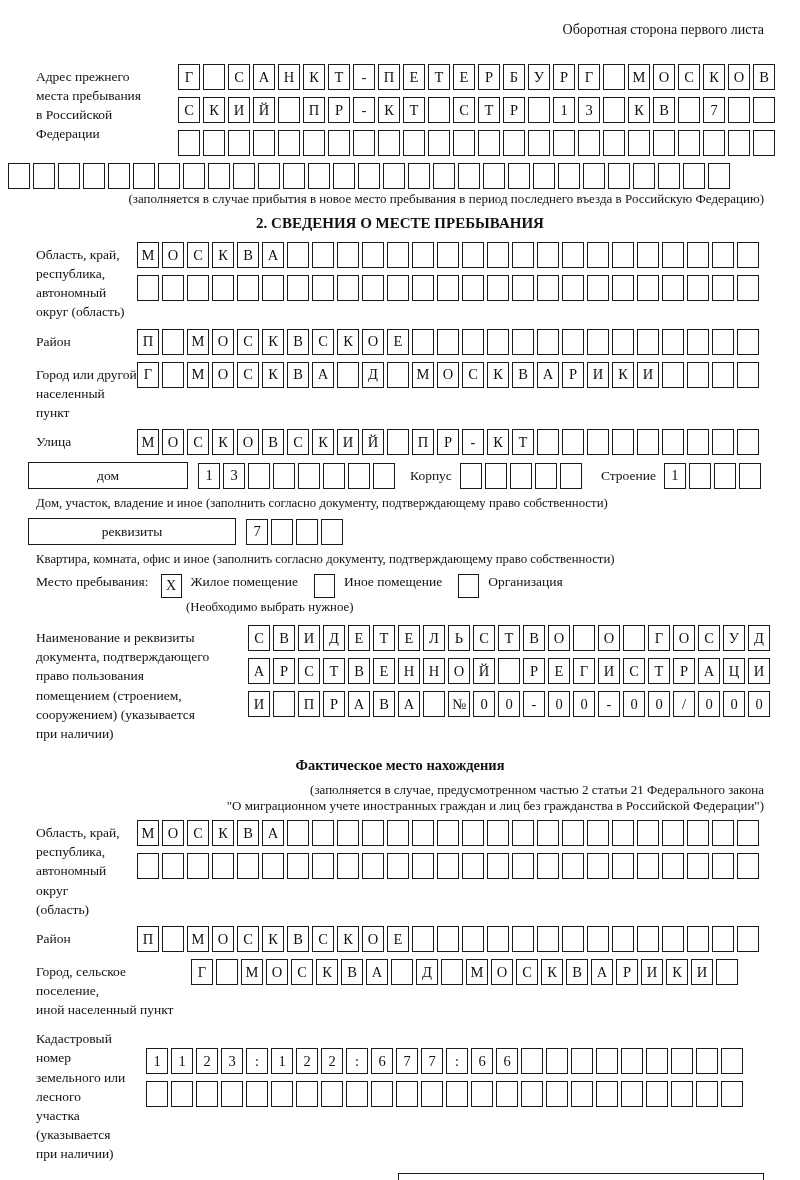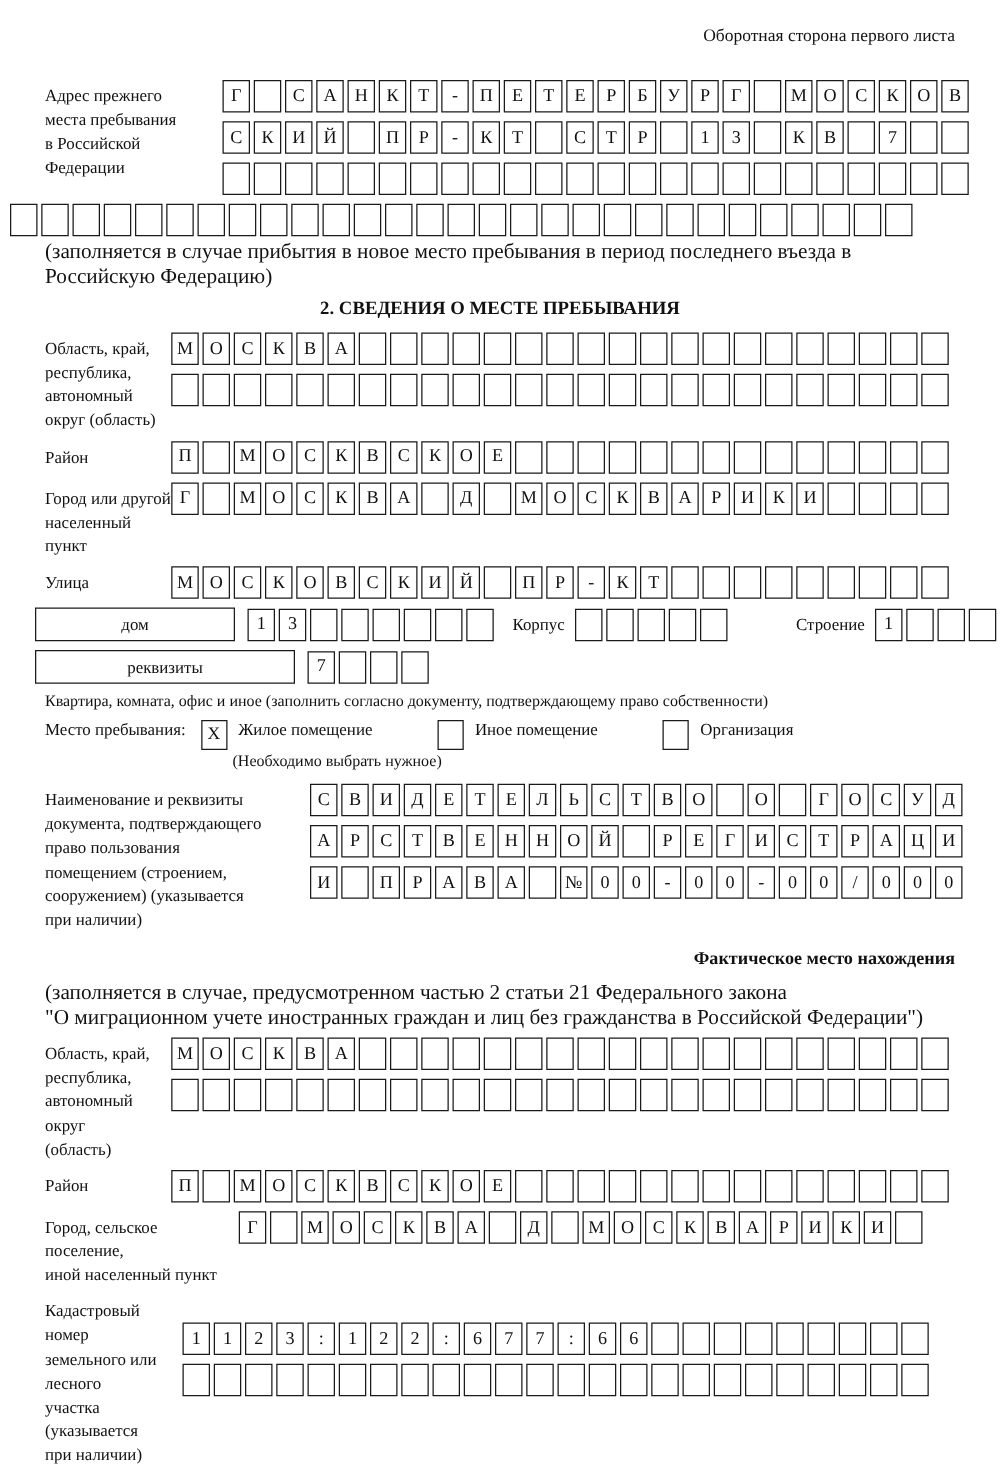--- a/index.html
+++ b/index.html
@@ -18,39 +18,39 @@
   .w155{width:155px;}
   .w110{width:110px;}
   .cellcol{display:flex;flex-direction:column;gap:7px;}
   .cells{display:flex;}
   .cell{
     box-sizing:border-box;width:22px;height:26px;margin-right:3px;
     border:1.6px solid #1a1a1a;display:flex;align-items:center;justify-content:center;
     font-size:14.5px;line-height:1;flex:0 0 auto;background:#fff;
   }
   .fullrow{margin-left:-28px;margin-bottom:2px;}
-  .note{font-size:17px;text-align:left;white-space:pre-line;margin:2px 0 6px 0;}
+  .note{font-size:13px;text-align:right;white-space:pre-line;margin:2px 0 6px 0;}
   .h-section{font-size:15px;font-weight:bold;text-align:center;margin:8px 0 10px 0;}
-  .h-sub{font-size:14.5px;font-weight:bold;text-align:right;margin:14px 0 8px 0;}
+  .h-sub{font-size:14.5px;font-weight:bold;text-align:center;margin:14px 0 8px 0;}
   .inline-label{font-size:13.5px;padding-top:5px;flex:0 0 auto;}
   .wide-box{
     box-sizing:border-box;border:1.6px solid #1a1a1a;height:27px;
     display:flex;align-items:center;justify-content:center;font-size:13.5px;flex:0 0 auto;background:#fff;
   }
   .house-box{width:160px;margin-right:10px;}
   .apt-box{width:208px;margin-left:-8px;margin-right:10px;}
   .left-note{font-size:12.8px;margin:0 0 7px 0;text-align:left;}
   .stay-row{display:flex;align-items:flex-start;margin:4px 0 2px 0;font-size:13.5px;}
   .chk{
     box-sizing:border-box;width:21px;height:24px;border:1.6px solid #1a1a1a;
     display:inline-flex;align-items:center;justify-content:center;font-size:14px;flex:0 0 auto;background:#fff;
   }
   .opt{margin-left:9px;}
   .gap12{margin-left:12px;}
-  .gap34{margin-left:52px;}
+  .gap34{margin-left:16px;}
   .stay-note{font-size:12.8px;margin:2px 0 10px 150px;}
   .stamp-wrap{margin-top:10px;}
   .stamp-box{
     box-sizing:border-box;margin-left:362px;width:366px;height:176px;
     border:1.6px solid #1a1a1a;background:#fff;
   }
   .mt4{margin-top:4px;}
 </style>
 </head>
 <body>
@@ -360,20 +360,21 @@
         <div class="cell"></div>
       </div>
     <div class="inline-label gap34" style="margin-right:8px;padding-top:0;">Строение</div>
     <div class="cells">
         <div class="cell">1</div>
         <div class="cell"></div>
         <div class="cell"></div>
         <div class="cell"></div>
       </div>
   </div>
+  <div class="left-note">Дом, участок, владение и иное (заполнить согласно документу, подтверждающему право собственности)</div>
 
   <div class="frow" style="align-items:center;">
     <div class="wide-box apt-box">
       <span>реквизиты</span>
     </div>
     <div class="cells">
         <div class="cell">7</div>
         <div class="cell"></div>
         <div class="cell"></div>
         <div class="cell"></div>

